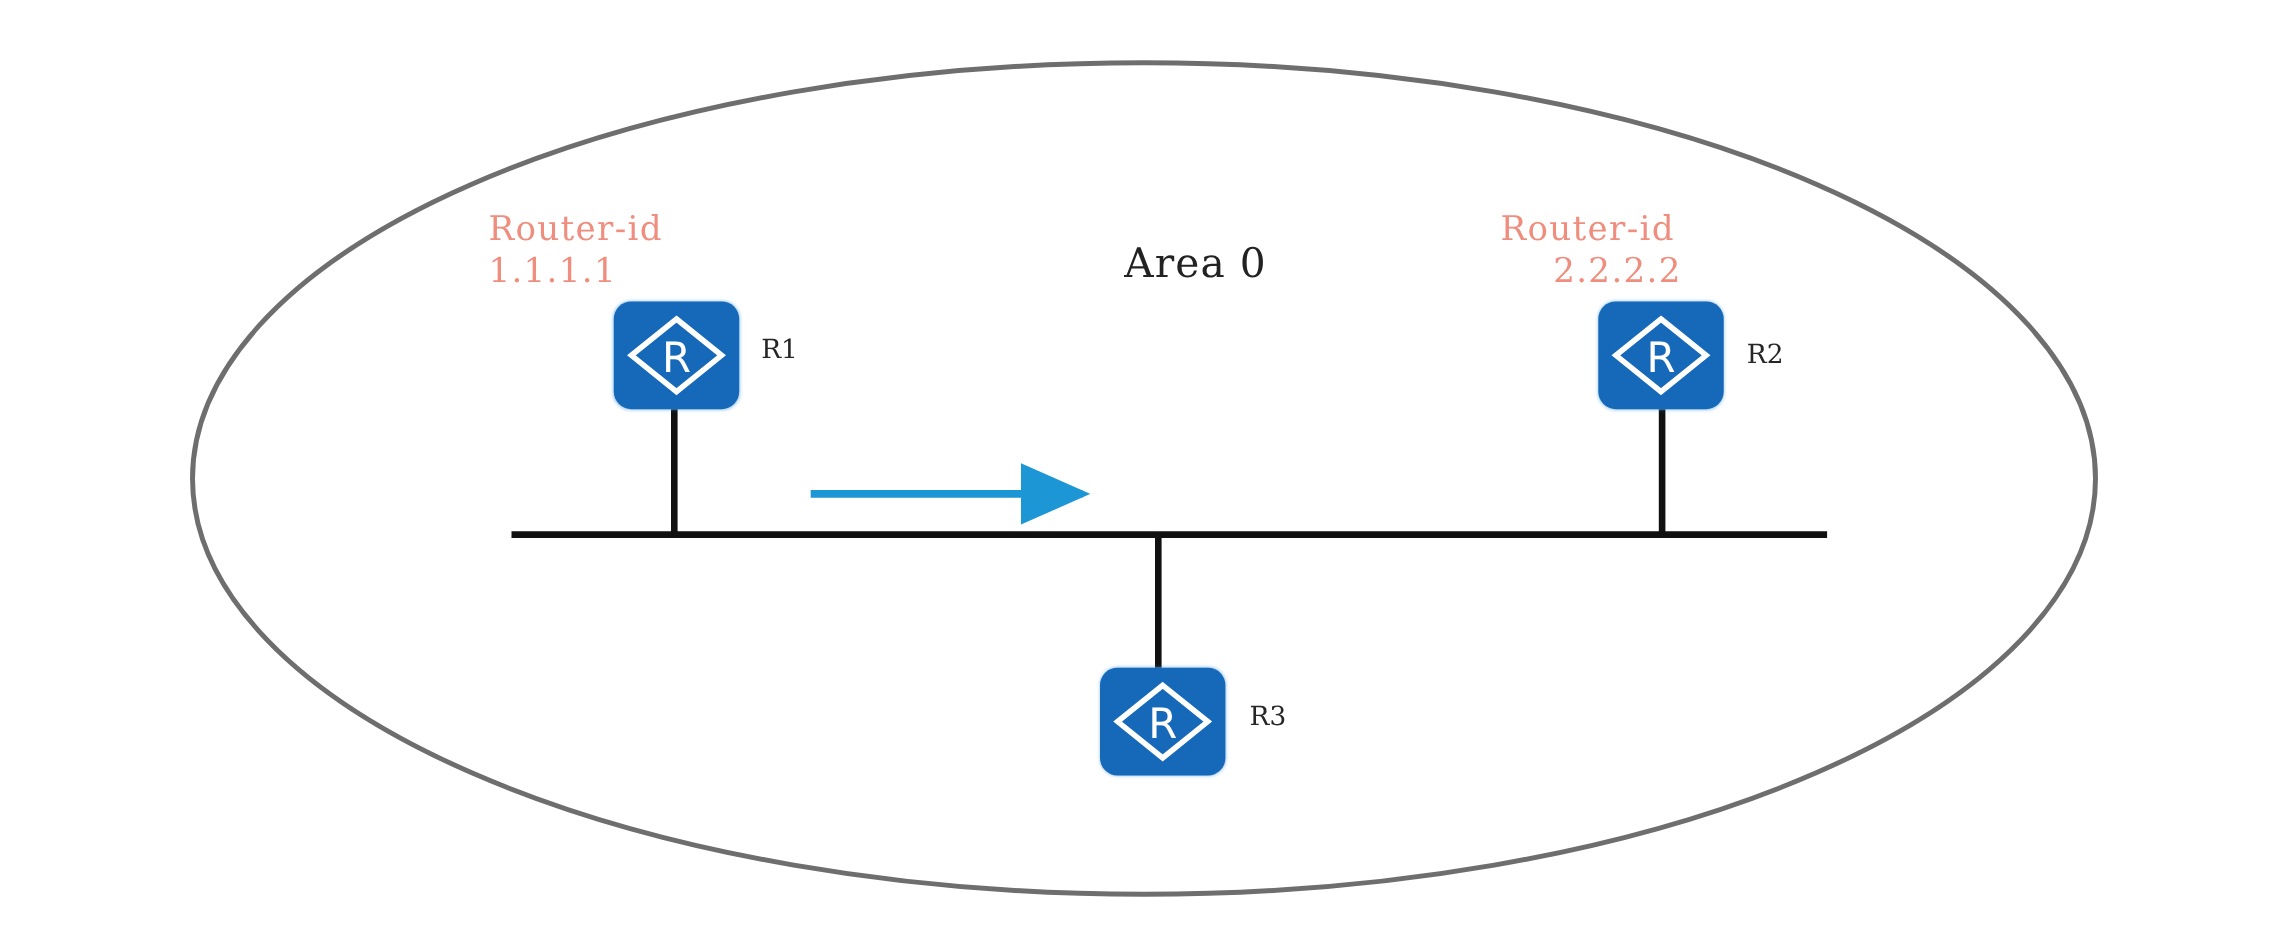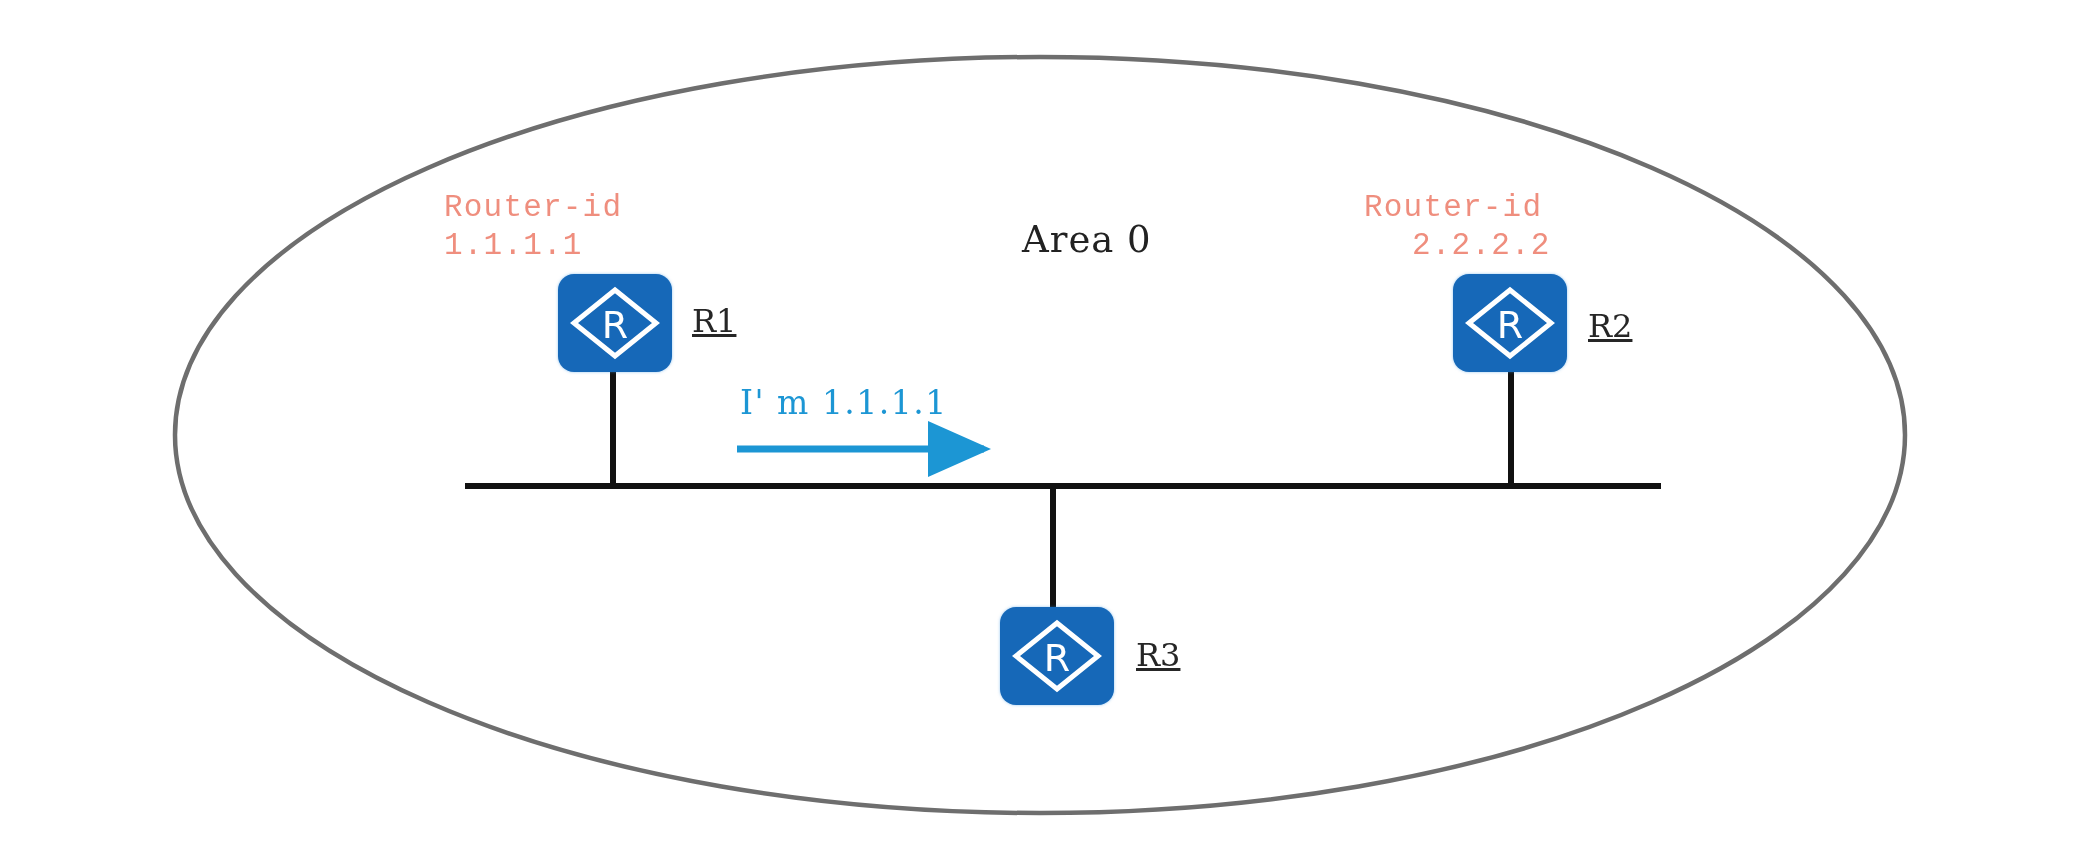--- a/index.html
+++ b/index.html
@@ -37,28 +37,26 @@
     font-size: 37px;
     color: #222222;
     letter-spacing: 1px;
   }
 
   
   .routerid {
     font-size: 31px;
     color: #ef8e7e;
     letter-spacing: 1.2px;
-    font-family: Liberation Mono, monospace;
   }
 
   
   .rname {
-    font-size: 32px;
+    font-size: 24px;
     color: #262626;
-    text-decoration: underline;
   }
 
   
   .hello {
     font-size: 33px;
     color: #1c96d4;
     letter-spacing: 1.5px;
   }
 
   
@@ -109,21 +107,20 @@
   <div class="txt routerid" style="left:444px; top:228px;">1.1.1.1</div>
 
   <div class="router-icon" style="left:558px; top:274px;">
     <svg class="diamond-svg" viewBox="0 0 114 98">
       <polygon points="57,16 98,49 57,82 16,49" fill="none" stroke="#ffffff" stroke-width="5"></polygon>
       <text x="57" y="64" text-anchor="middle" font-family="DejaVu Sans, sans-serif" font-size="38" fill="#ffffff">R</text>
     </svg>
   </div>
   <div class="txt rname" style="left:692px; top:303px;">R1</div>
 
-  <div class="txt hello" style="left:740px; top:384px;">I' m 1.1.1.1</div>
 
   <div class="txt routerid" style="left:1364px; top:190px;">Router-id</div>
   <div class="txt routerid" style="left:1412px; top:228px;">2.2.2.2</div>
 
   <div class="router-icon" style="left:1453px; top:274px;">
     <svg class="diamond-svg" viewBox="0 0 114 98">
       <polygon points="57,16 98,49 57,82 16,49" fill="none" stroke="#ffffff" stroke-width="5"></polygon>
       <text x="57" y="64" text-anchor="middle" font-family="DejaVu Sans, sans-serif" font-size="38" fill="#ffffff">R</text>
     </svg>
   </div>

